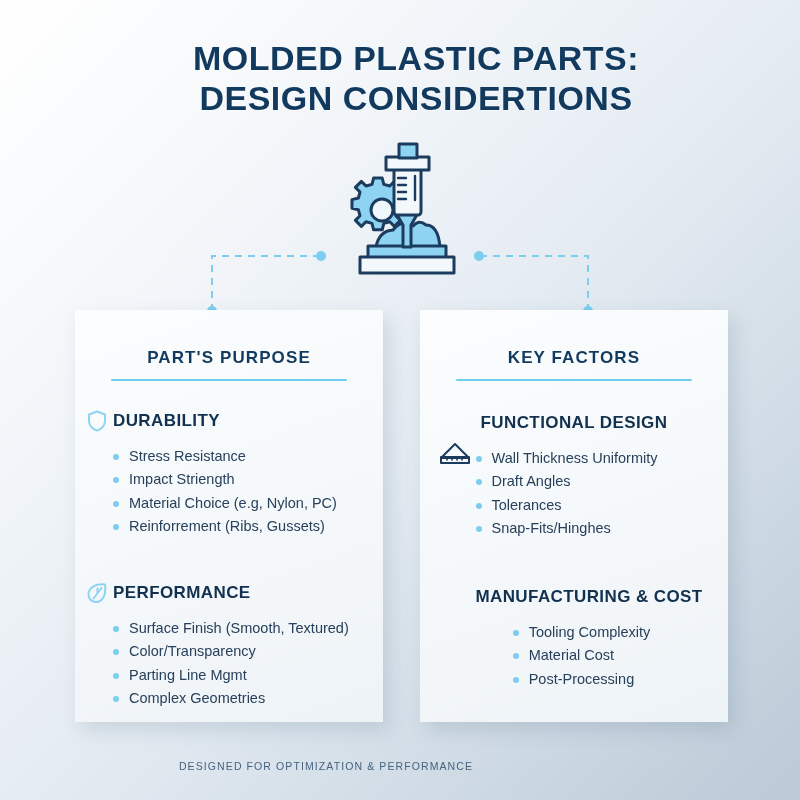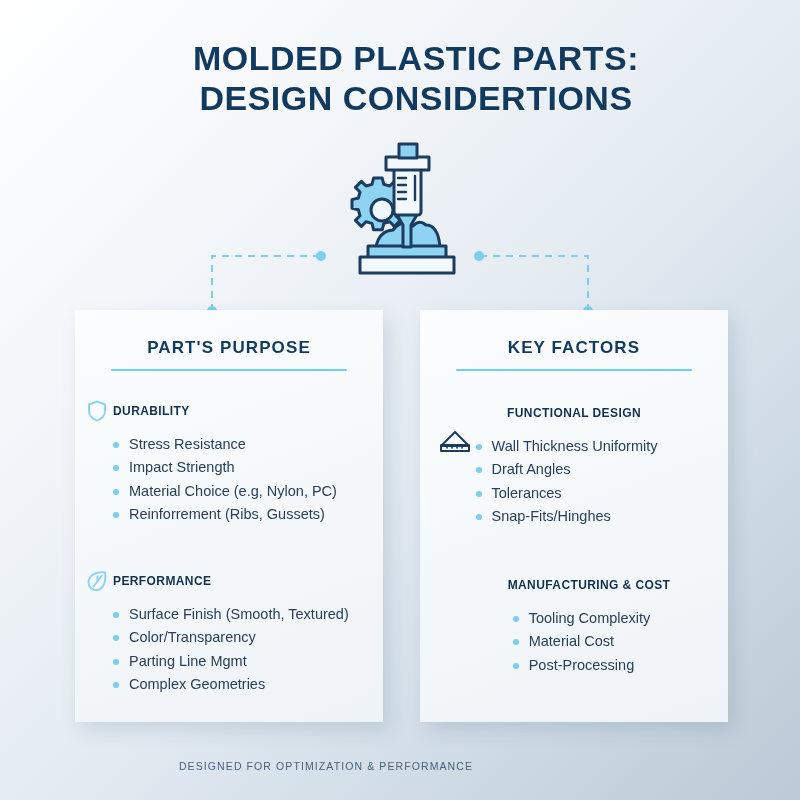--- a/index.html
+++ b/index.html
@@ -57,41 +57,41 @@
     top: 310px;
     width: 308px;
     height: 412px;
     background: linear-gradient(160deg, #fbfdfe 0%, #f6f9fb 45%, #eef3f7 100%);
     box-shadow: 6px 8px 18px rgba(80,105,130,0.18);
   }
   .card-left  { left: 75px; }
   .card-right { left: 420px; }
 
   .card-title {
-    margin-top: 28px;
+    margin-top: 38px;
     text-align: center;
     font-size: 17px;
     font-weight: bold;
     letter-spacing: 1.1px;
     color: #123a5e;
   }
   .card-rule {
     margin: 11px auto 0 auto;
     width: 236px;
     height: 2px;
     background: #6dcef2;
     border-radius: 2px;
   }
 
   .section { position: relative; }
   .section-left  { margin-top: 30px; padding-left: 38px; }
   .section-right { margin-top: 32px; text-align: center; text-decoration: underline; }
 
   .section-head {
-    font-size: 12px;
+    font-size: 17px;
     font-weight: bold;
     letter-spacing: 0.4px;
     color: #11314f;
     display: inline-block;
   }
   .section-icon {
     position: absolute;
     left: 10px;
     top: -2px;
     width: 24px;

